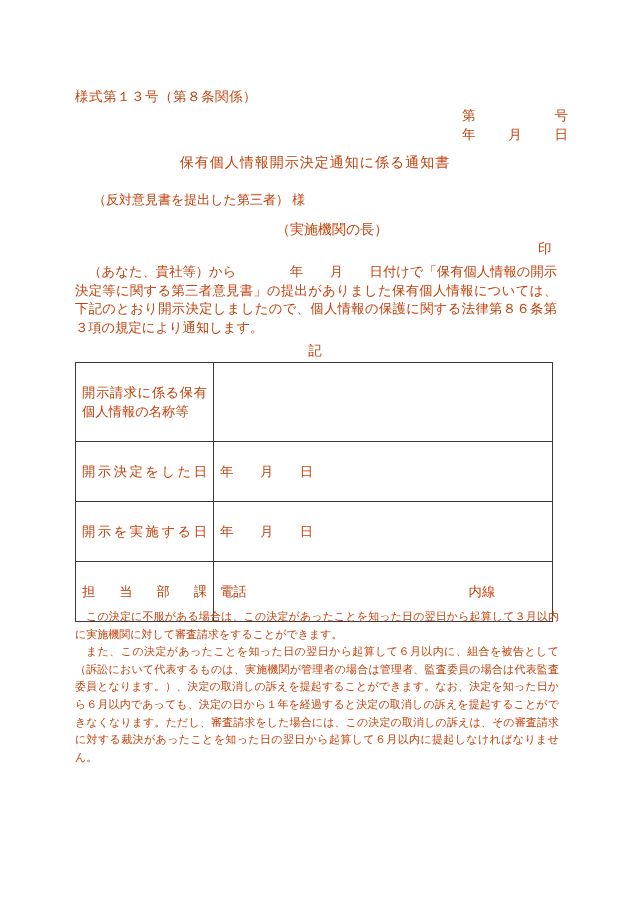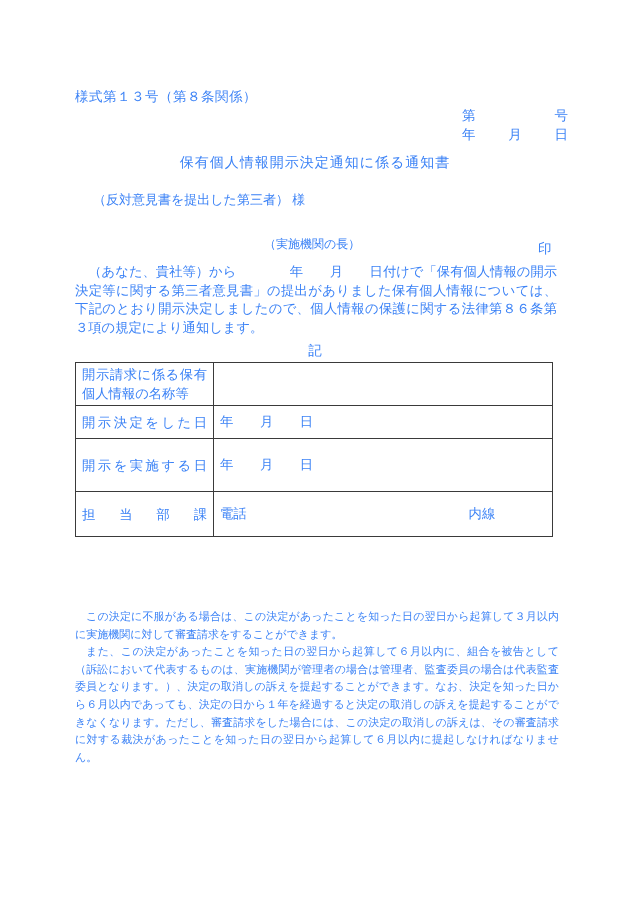--- a/index.html
+++ b/index.html
@@ -6,21 +6,21 @@
     margin: 0;
     padding: 0;
     background: #ffffff;
   }
   .page {
     position: relative;
     width: 630px;
     height: 903px;
     background: #ffffff;
     font-family: "Liberation Serif", "DejaVu Serif", serif;
-    color: #3b82f6;
+    color: #c2410c;
     overflow: hidden;
   }
   .form-number {
     position: absolute;
     left: 75px;
     top: 88px;
     font-size: 13.5px;
     letter-spacing: 0.5px;
   }
   .doc-number-line {
@@ -51,24 +51,23 @@
     letter-spacing: 1px;
   }
   .addressee {
     position: absolute;
     left: 93px;
     top: 191px;
     font-size: 13px;
   }
   .sender {
     position: absolute;
-    left: 264px;
+    left: 276px;
     top: 221px;
-    font-size: 12px;
-    margin-top: 15px;
+    font-size: 14px;
   }
   .seal {
     position: absolute;
     left: 538px;
     top: 240px;
     font-size: 13.5px;
   }
   .body-text {
     position: absolute;
     left: 75px;
@@ -91,21 +90,21 @@
     position: absolute;
     left: 75px;
     top: 362px;
     width: 477px;
     border-collapse: collapse;
     table-layout: fixed;
     font-size: 13.3px;
   }
   table.info-table td {
     border: 1px solid #3a3a3a;
-    padding: 2px 6px;
+    padding: 20px 6px;
     vertical-align: middle;
   }
   table.info-table col.c-label { width: 138px; }
   table.info-table col.c-value { width: 339px; }
   td.label-cell {
     text-align: justify;
     line-height: 19px;
   }
   td.label-cell.spread {
     text-align: justify;

